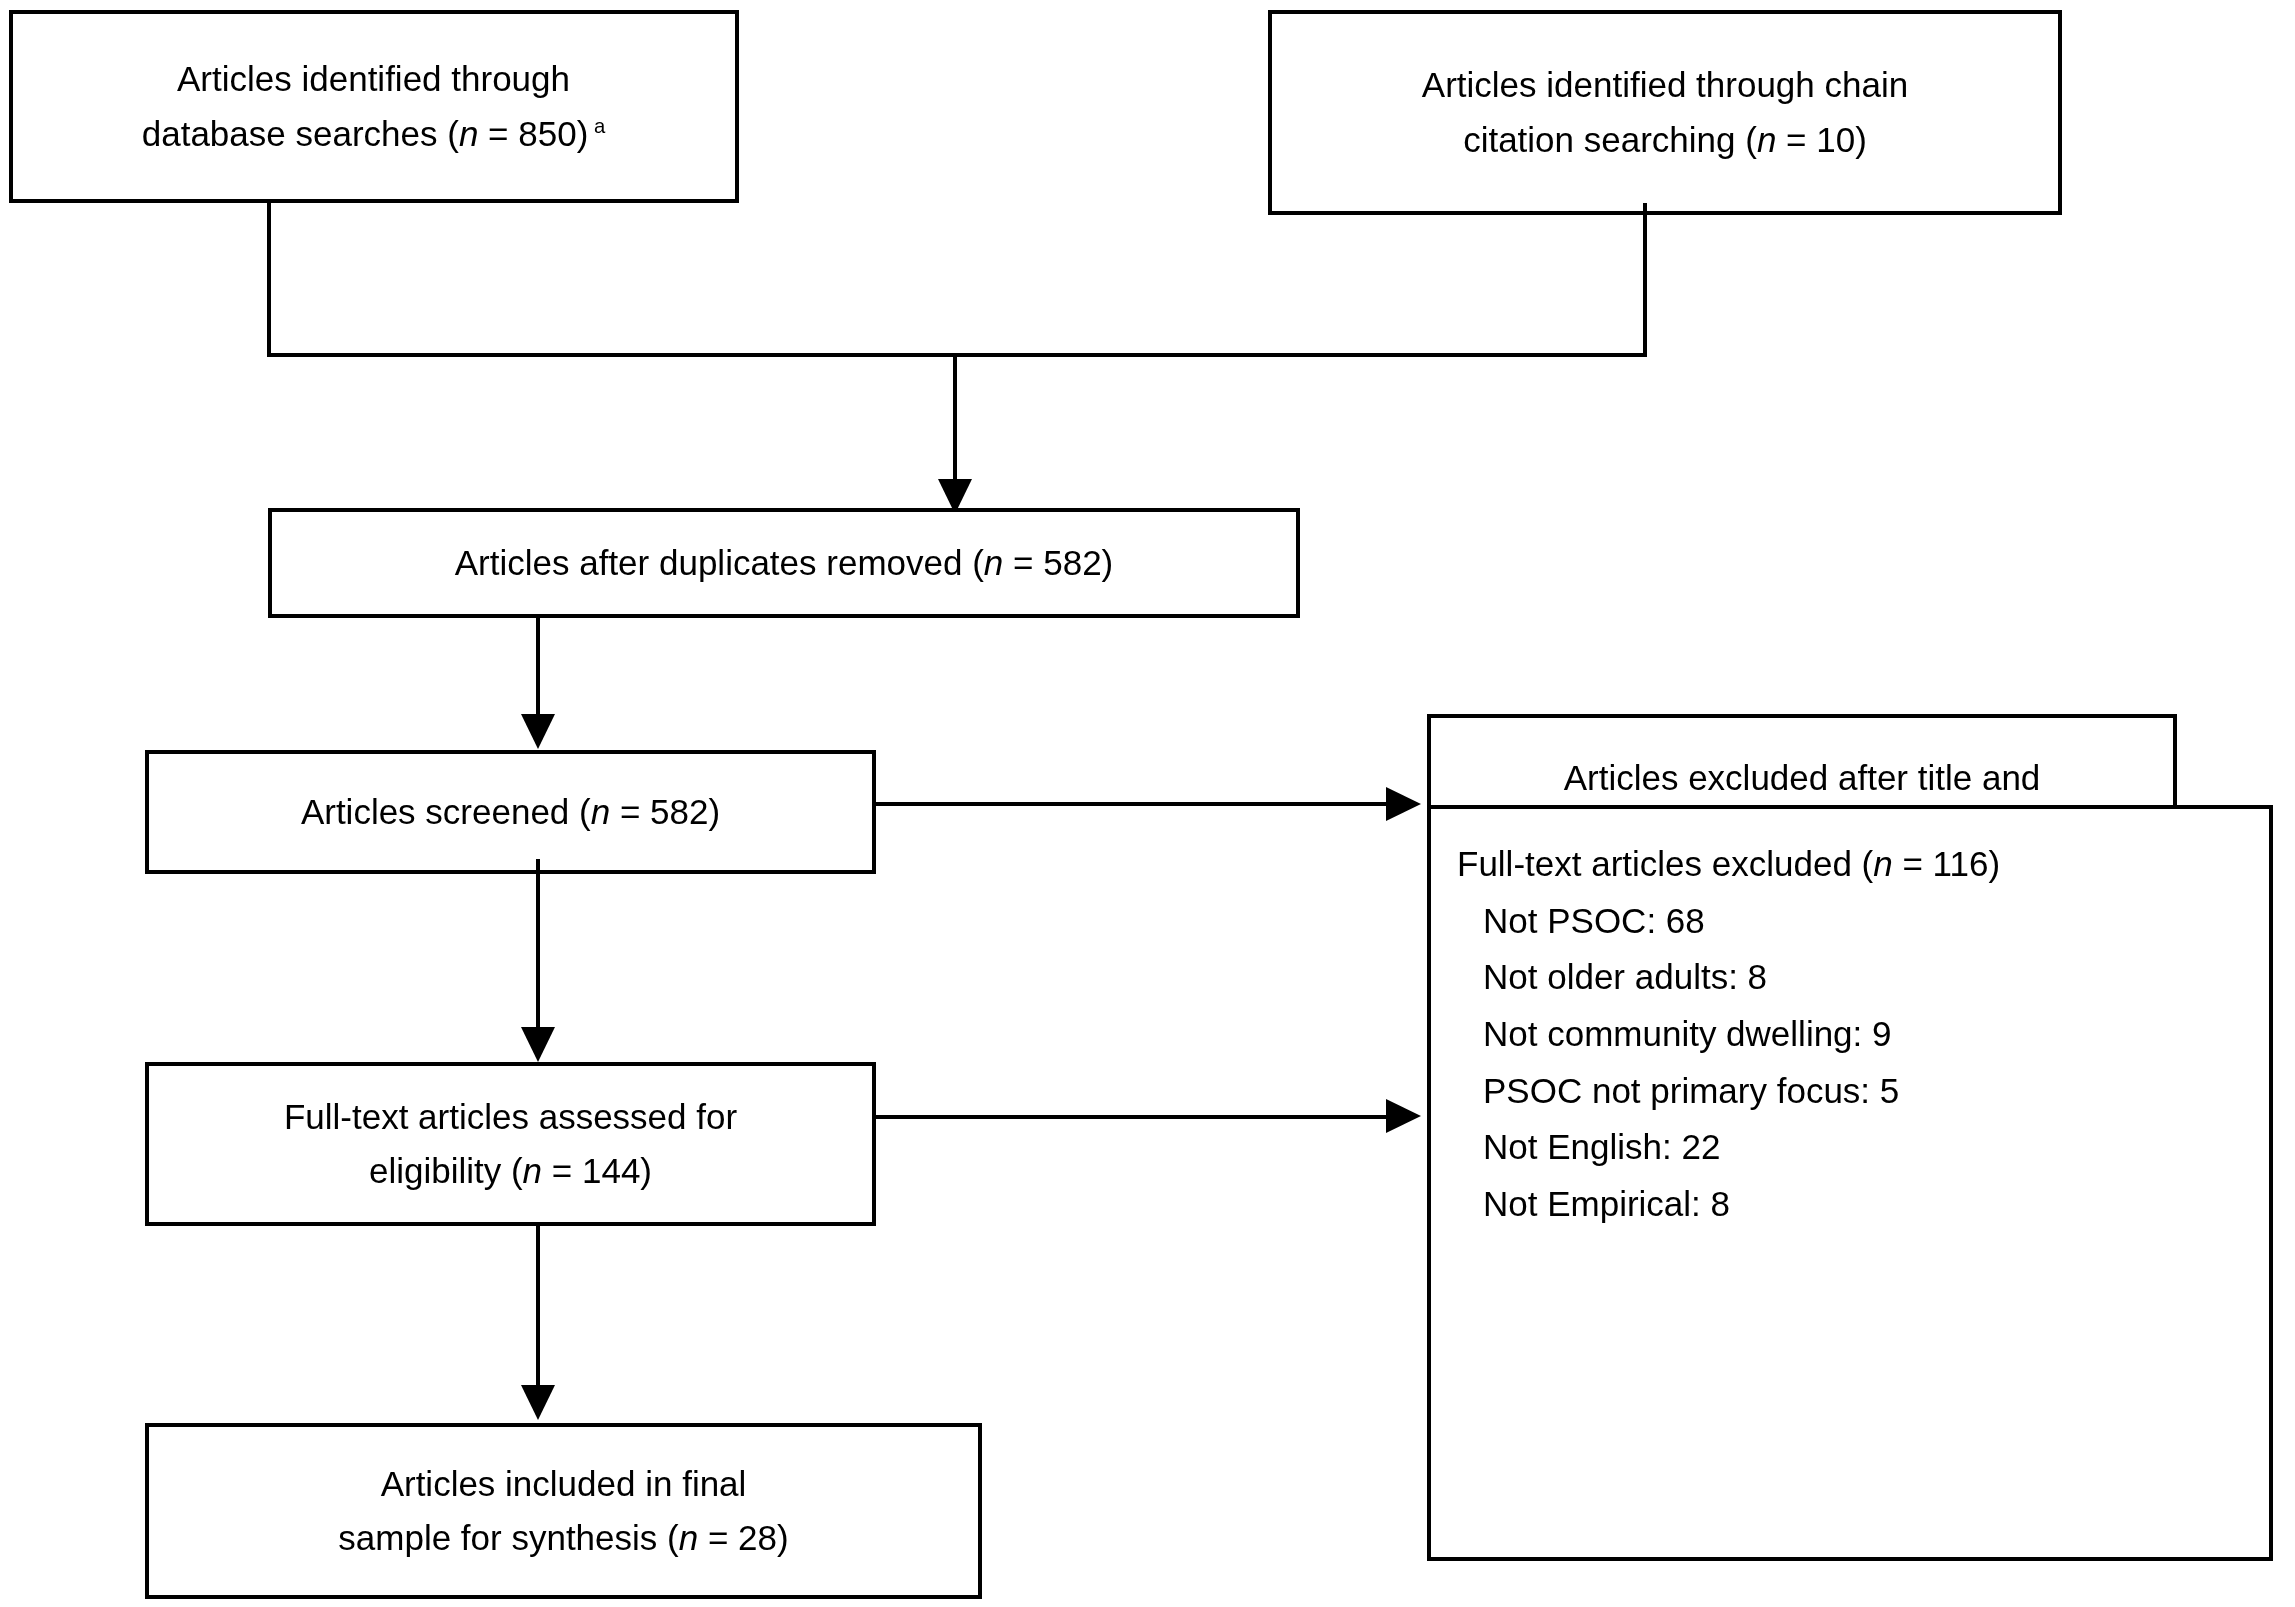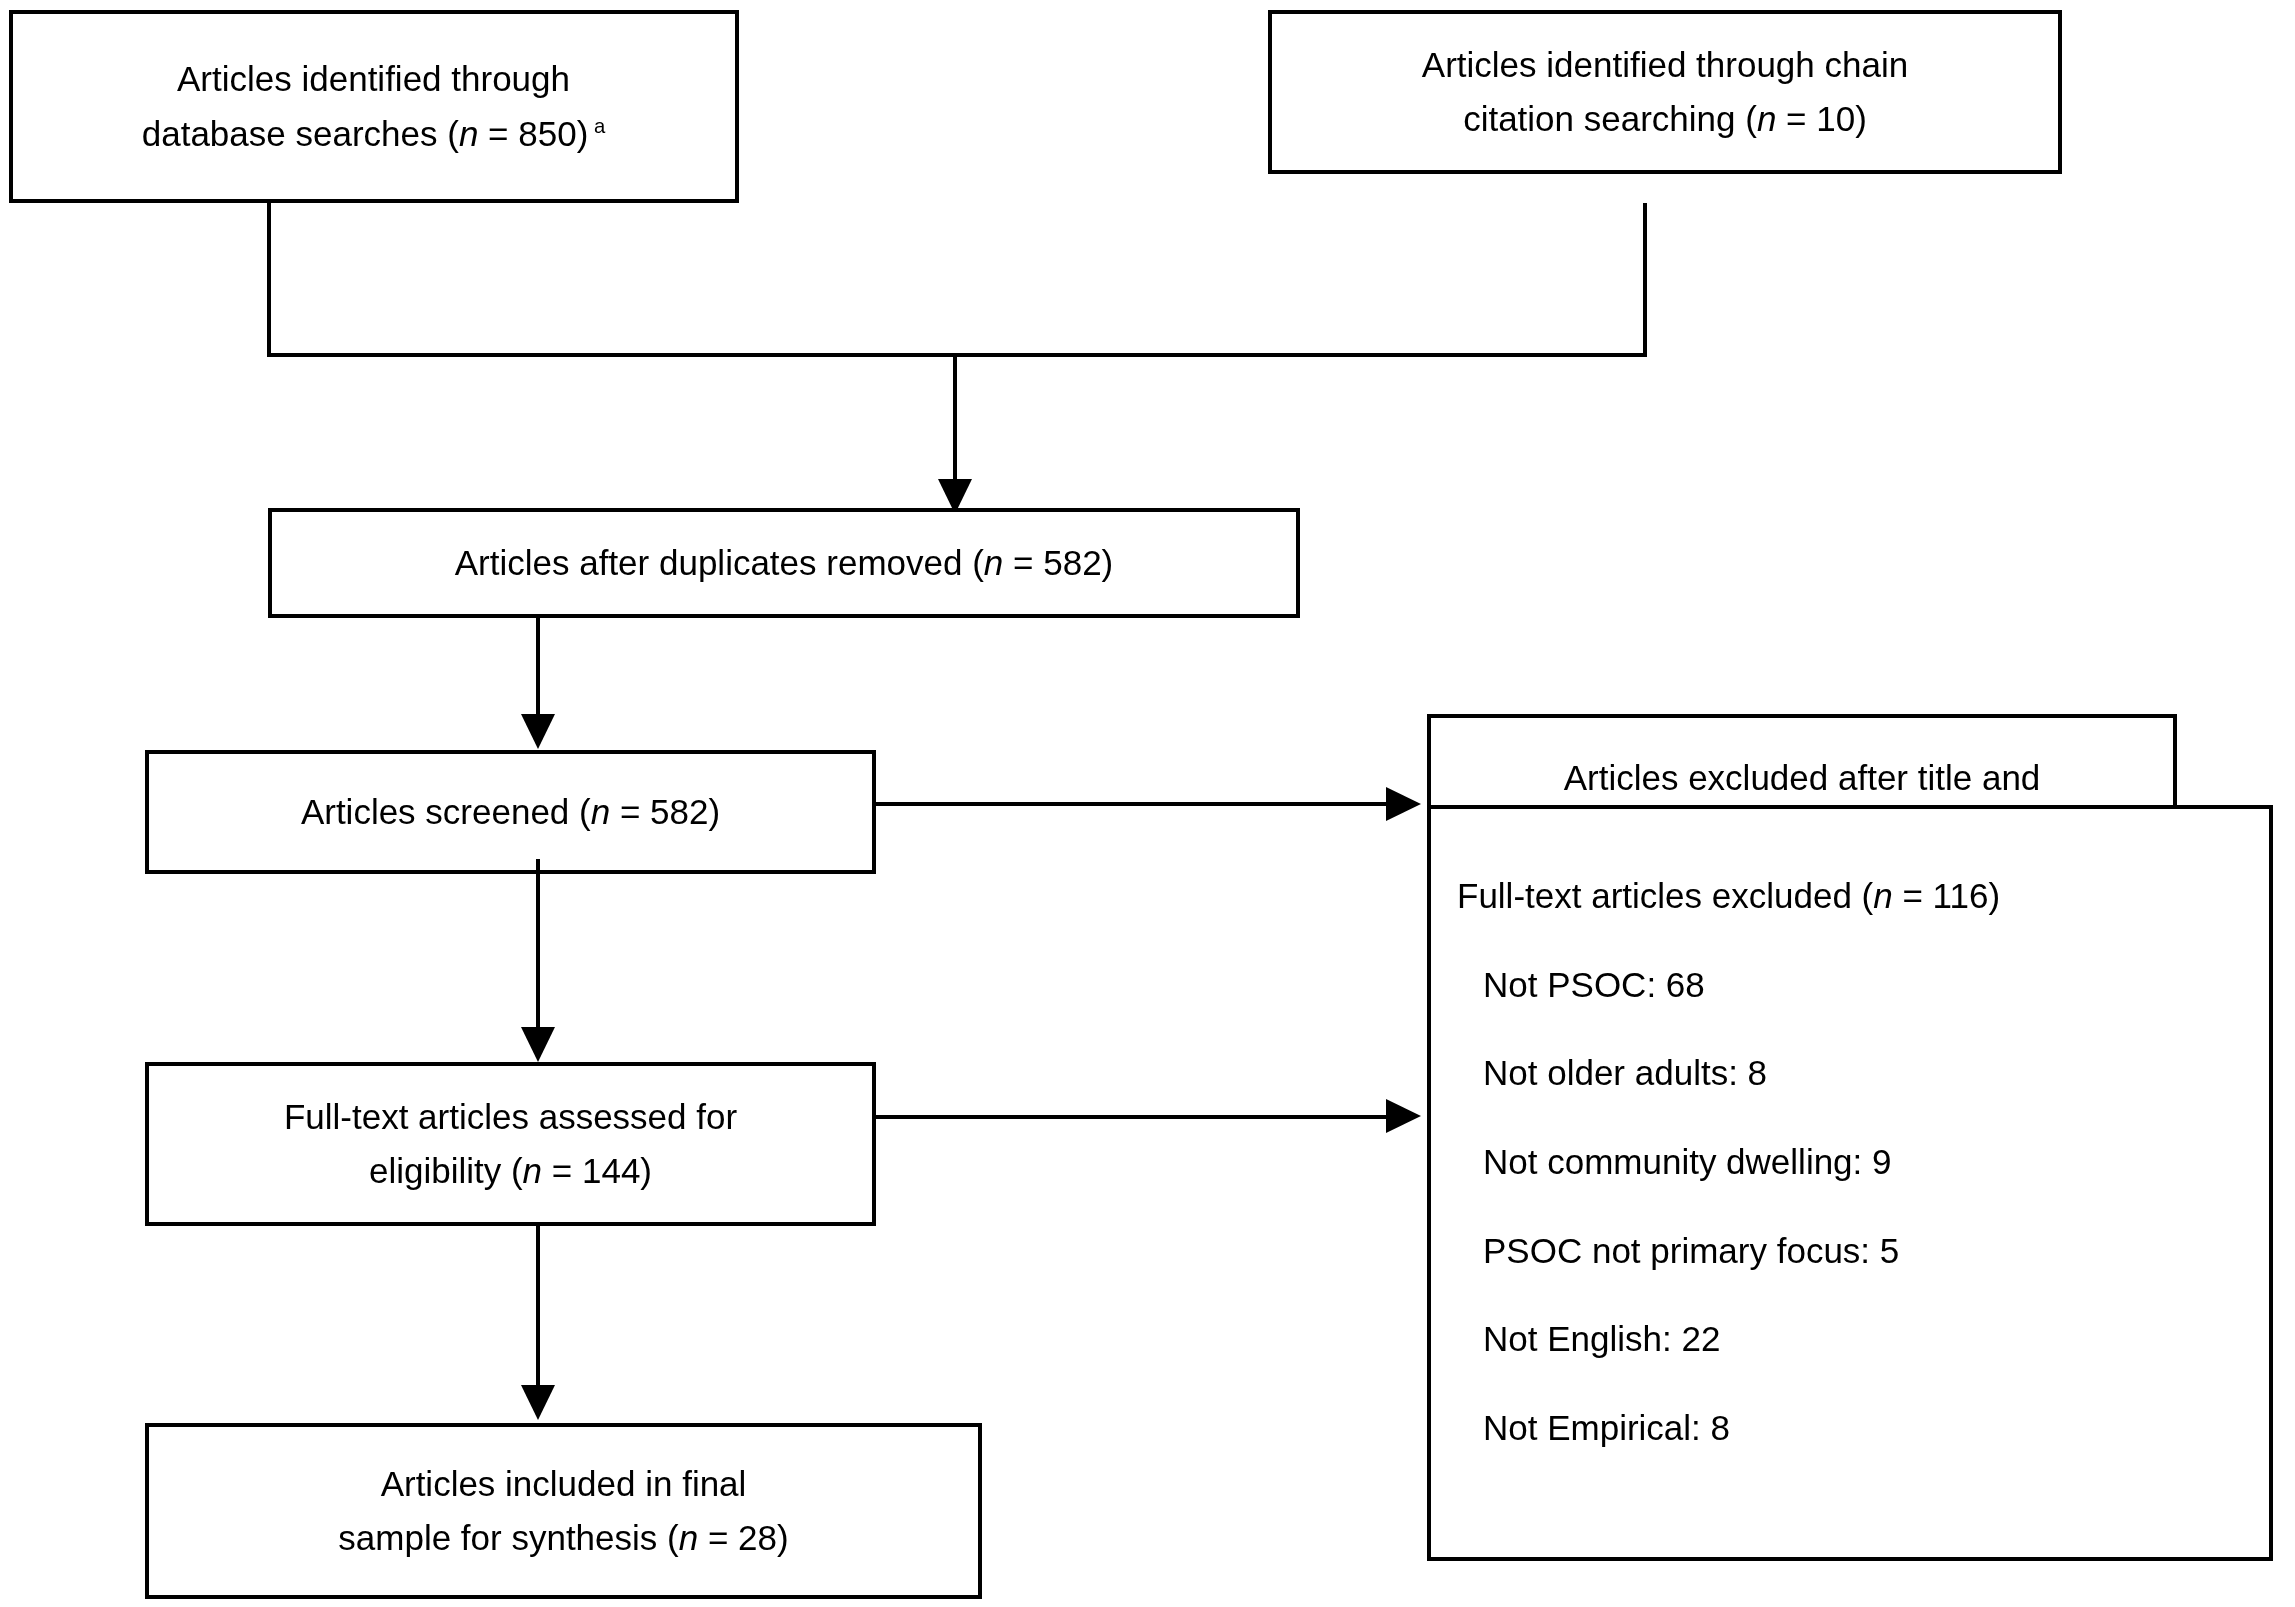--- a/index.html
+++ b/index.html
@@ -38,21 +38,20 @@
     display: block;
     white-space: nowrap;
   }
   .node.left-align {
     align-items: flex-start;
     text-align: left;
     justify-content: flex-start;
   }
   .node.left-align .line {
     padding-left: 26px;
-    margin-top: 32px;
   }
   .node.left-align .line.indent {
     padding-left: 52px;
   }
   em.var {
     font-style: italic;
   }
   sup.note {
     font-size: 0.58em;
     vertical-align: super;
@@ -90,21 +89,21 @@
 </head>
 <body>
 
 <div id="canvas">
 
   <div class="node" style="left:8.5px; top:10.2px; width:730px; height:193px;">
     <span class="line">Articles identified through</span>
     <span class="line"><span>database searches (</span><em class="var">n</em><span> = 850)</span><sup class="note">a</sup></span>
   </div>
 
-  <div class="node" style="left:1268px; top:10.2px; width:794px; height:164px;">
+  <div class="node" style="left:1268px; top:10.2px; width:794px; height:205px;">
     <span class="line">Articles identified through chain</span>
     <span class="line"><span>citation searching (</span><em class="var">n</em><span> = 10)</span></span>
   </div>
 
   <div class="vline" style="left:267px; top:203px; height:153px;"></div>
   <div class="vline" style="left:1643px; top:203px; height:153px;"></div>
   <div class="hline" style="left:267px; top:353px; width:1380px;"></div>
   <div class="vline" style="left:953px; top:353px; height:131px;"></div>
   <div class="arrow-down" style="left:938px; top:479px;"></div>
 

